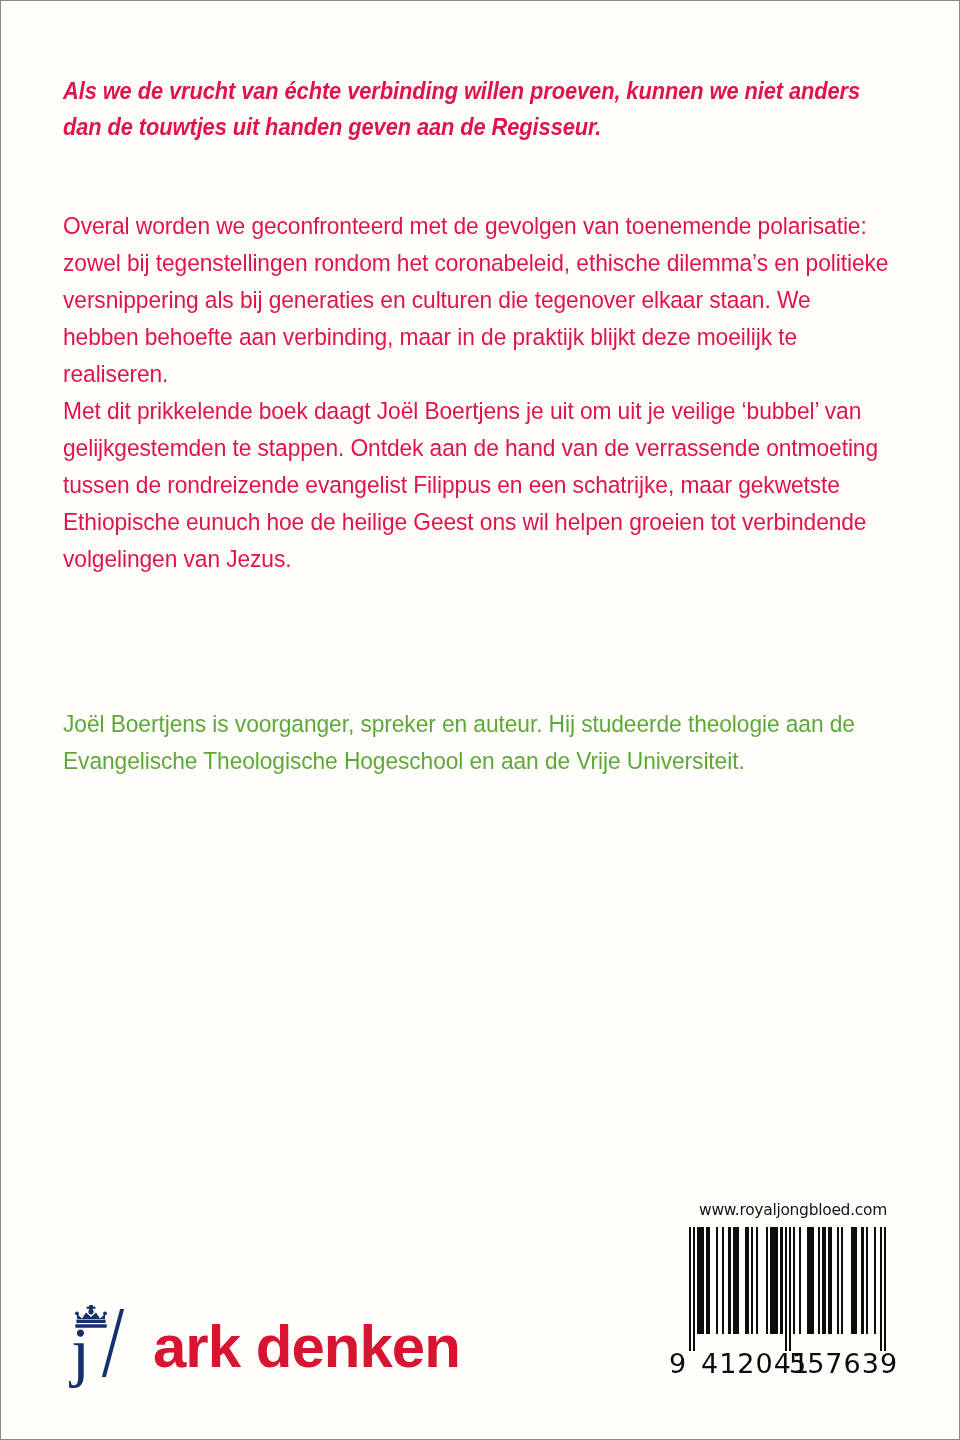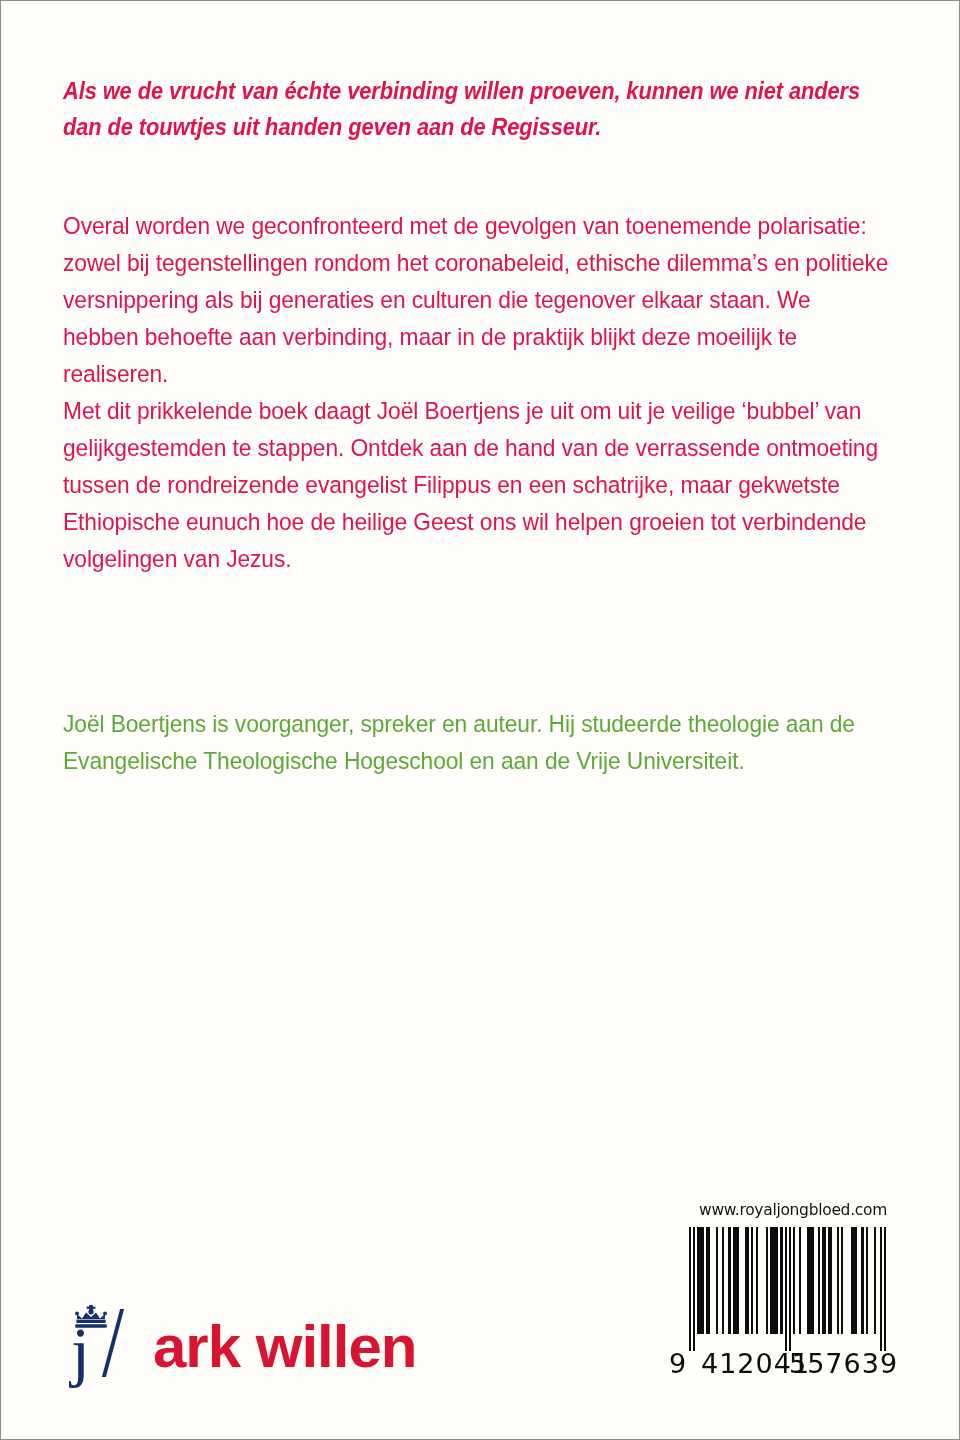--- a/index.html
+++ b/index.html
@@ -347,16 +347,16 @@
         <circle cx="18" cy="6.8" r="2.6" fill="#16306b"></circle>
         <path d="M4 14 L4 9 L9 13.5 L13 7.5 L18 12 L23 7.5 L27 13.5 L32 9 L32 14 Z" fill="#16306b"></path>
         <rect x="3.4" y="14.6" width="29.2" height="3.4" fill="#16306b"></rect>
         <rect x="2.2" y="19.2" width="31.6" height="3.6" rx="1" fill="#16306b"></rect>
         <circle cx="4" cy="8.4" r="1.9" fill="#16306b"></circle>
         <circle cx="32" cy="8.4" r="1.9" fill="#16306b"></circle>
       </svg>
       <span class="logo-j">j</span>
       <span class="logo-slash"></span>
     </div>
-    <span class="logo-word">ark willen</span>
+    <span class="logo-word">ark denken</span>
   </div>
 
 </div>
 
 </body></html>

